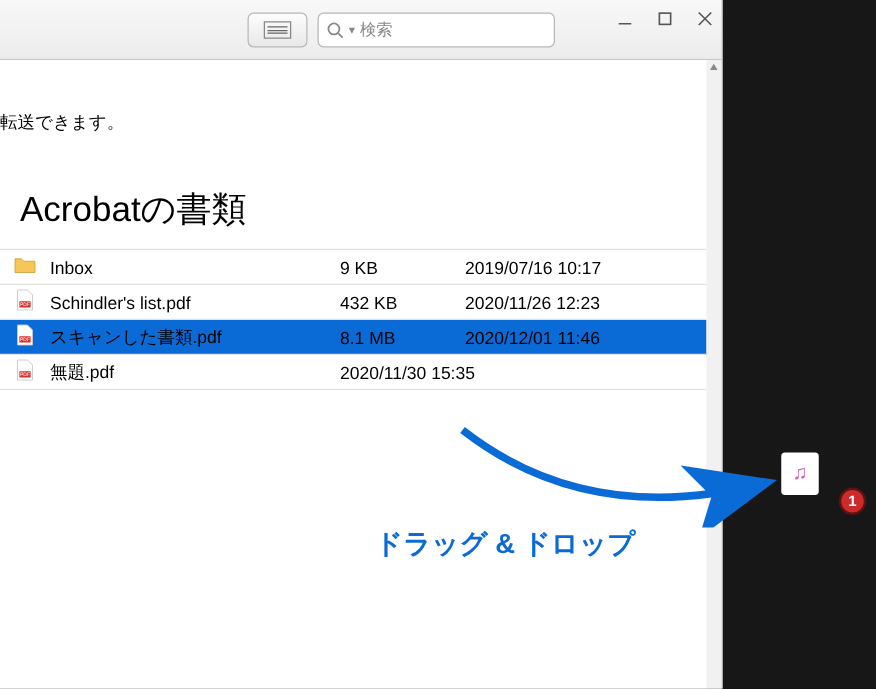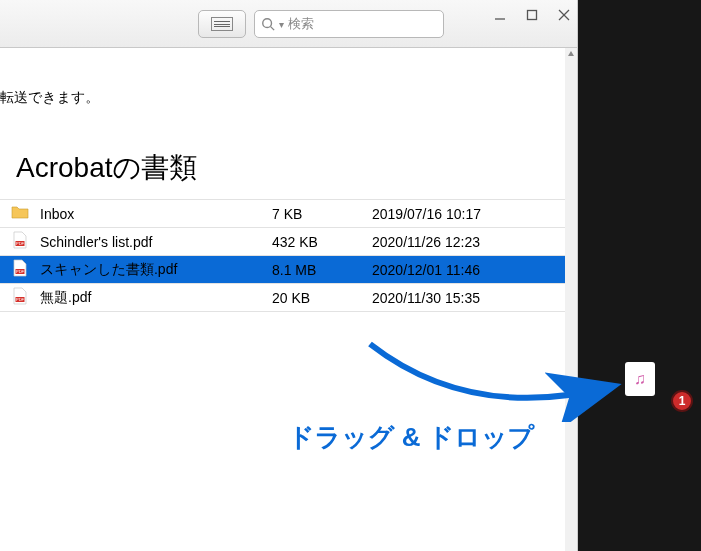--- a/index.html
+++ b/index.html
@@ -44,21 +44,21 @@
   .heading { font-size: 28px; font-weight: 400; padding: 0 16px 12px 16px; }
   .filetable { border-top: 1px solid #e2e2e2; }
   .row { display:flex; align-items:center; height:28px; border-bottom: 1px solid #e2e2e2; }
   .row .iconcell { width:40px; display:flex; justify-content:center; }
   .row .name { flex: 0 0 232px; padding-right:6px; white-space:nowrap; overflow:hidden; }
   .row .size { flex: 0 0 100px; }
   .row .date { flex: 1; }
   .row.selected { background:#0a6ad6; color:#000000; }
   .folder-icon svg, .pdf-icon svg { width:18px; height:18px; }
   .annot {
-    position:absolute; left: 288px; top: 420px; color:#0a6ad6; font-size: 26px; font-weight: 600;
+    position:absolute; left: 300px; top: 420px; color:#0a6ad6; font-size: 22px; font-weight: 600;
   }
   .arrow-svg { position:absolute; left:360px; top:332px; width:270px; height:90px; pointer-events:none; }
   .desktop-icon {
     position:absolute; right:46px; top:362px; width:30px; height:34px; background:#fff; border-radius:3px;
     display:flex; align-items:center; justify-content:center;
   }
   .desktop-icon .note { color:#d05aa8; font-size:16px; }
   .badge {
     position:absolute; right:8px; top:390px; width:22px; height:22px; border-radius:50%;
     background:#cd2b2b; border:2px solid #5a1313; color:#fff; font-size:12px; font-weight:700;
@@ -123,21 +123,21 @@
       <div class="hint">転送できます。</div>
       <div class="heading">Acrobatの書類</div>
       <div class="filetable" id="filetable">
           <div class="row">
             <div class="iconcell">
               <span class="folder-icon"><svg viewBox="0 0 18 18">
                   <path d="M1 4 h5 l2 2 h9 v9 h-16 z" fill="#f6c659" stroke="#c99a2e" stroke-width="0.6"></path>
                 </svg></span>
             </div>
             <div class="name">Inbox</div>
-            <div class="size">7 KB</div>
+            <div class="size">9 KB</div>
             <div class="date">2019/07/16 10:17</div>
           </div>
           <div class="row">
             <div class="iconcell">
               <span class="pdf-icon"><svg viewBox="0 0 18 18">
                   <path d="M3 1 h8 l4 4 v12 h-12 z" fill="#fff" stroke="#c7c7c7" stroke-width="0.7"></path>
                   <rect x="4.5" y="10" width="9" height="5" fill="#d6312b"></rect>
                   <text x="9" y="14" font-size="4" text-anchor="middle" fill="#fff" font-family="sans-serif">PDF</text>
                 </svg></span>
             </div>
@@ -159,21 +159,20 @@
           </div>
           <div class="row">
             <div class="iconcell">
               <span class="pdf-icon"><svg viewBox="0 0 18 18">
                   <path d="M3 1 h8 l4 4 v12 h-12 z" fill="#fff" stroke="#c7c7c7" stroke-width="0.7"></path>
                   <rect x="4.5" y="10" width="9" height="5" fill="#d6312b"></rect>
                   <text x="9" y="14" font-size="4" text-anchor="middle" fill="#fff" font-family="sans-serif">PDF</text>
                 </svg></span>
             </div>
             <div class="name">無題.pdf</div>
-            <div class="size">20 KB</div>
             <div class="date">2020/11/30 15:35</div>
           </div>
         </div>
     </div>
 
   </div>
 
   <svg class="arrow-svg" viewBox="0 0 270 90">
     <defs>
       <marker id="ah" markerWidth="14" markerHeight="14" refX="10" refY="5" orient="auto">

